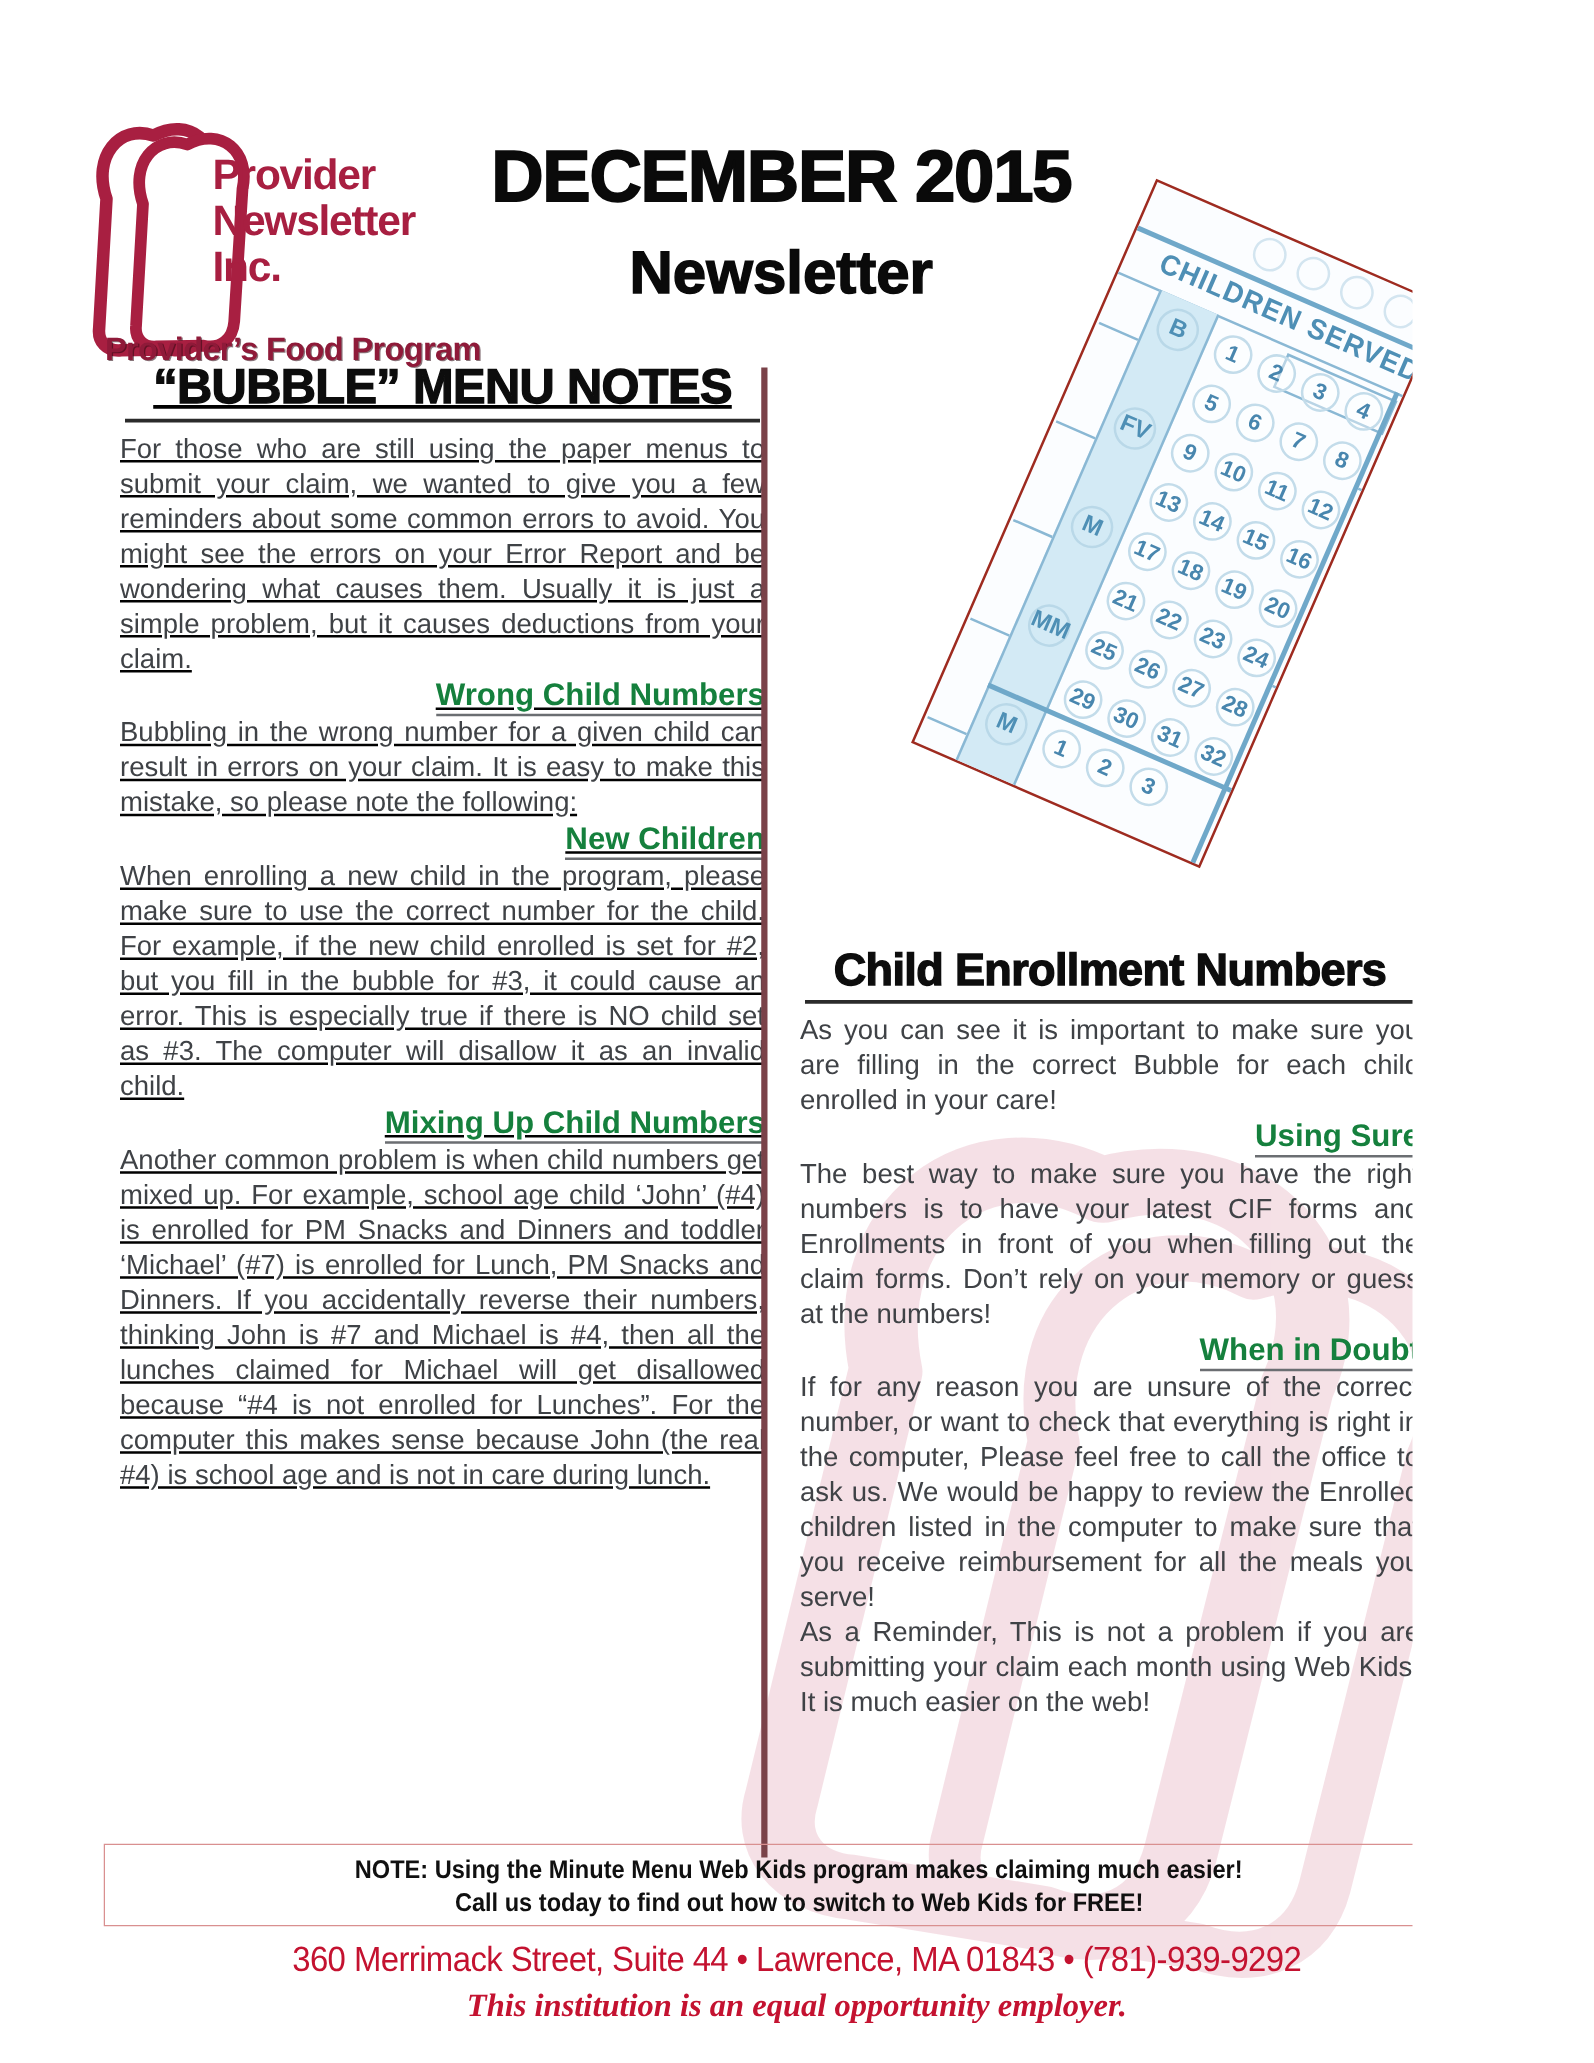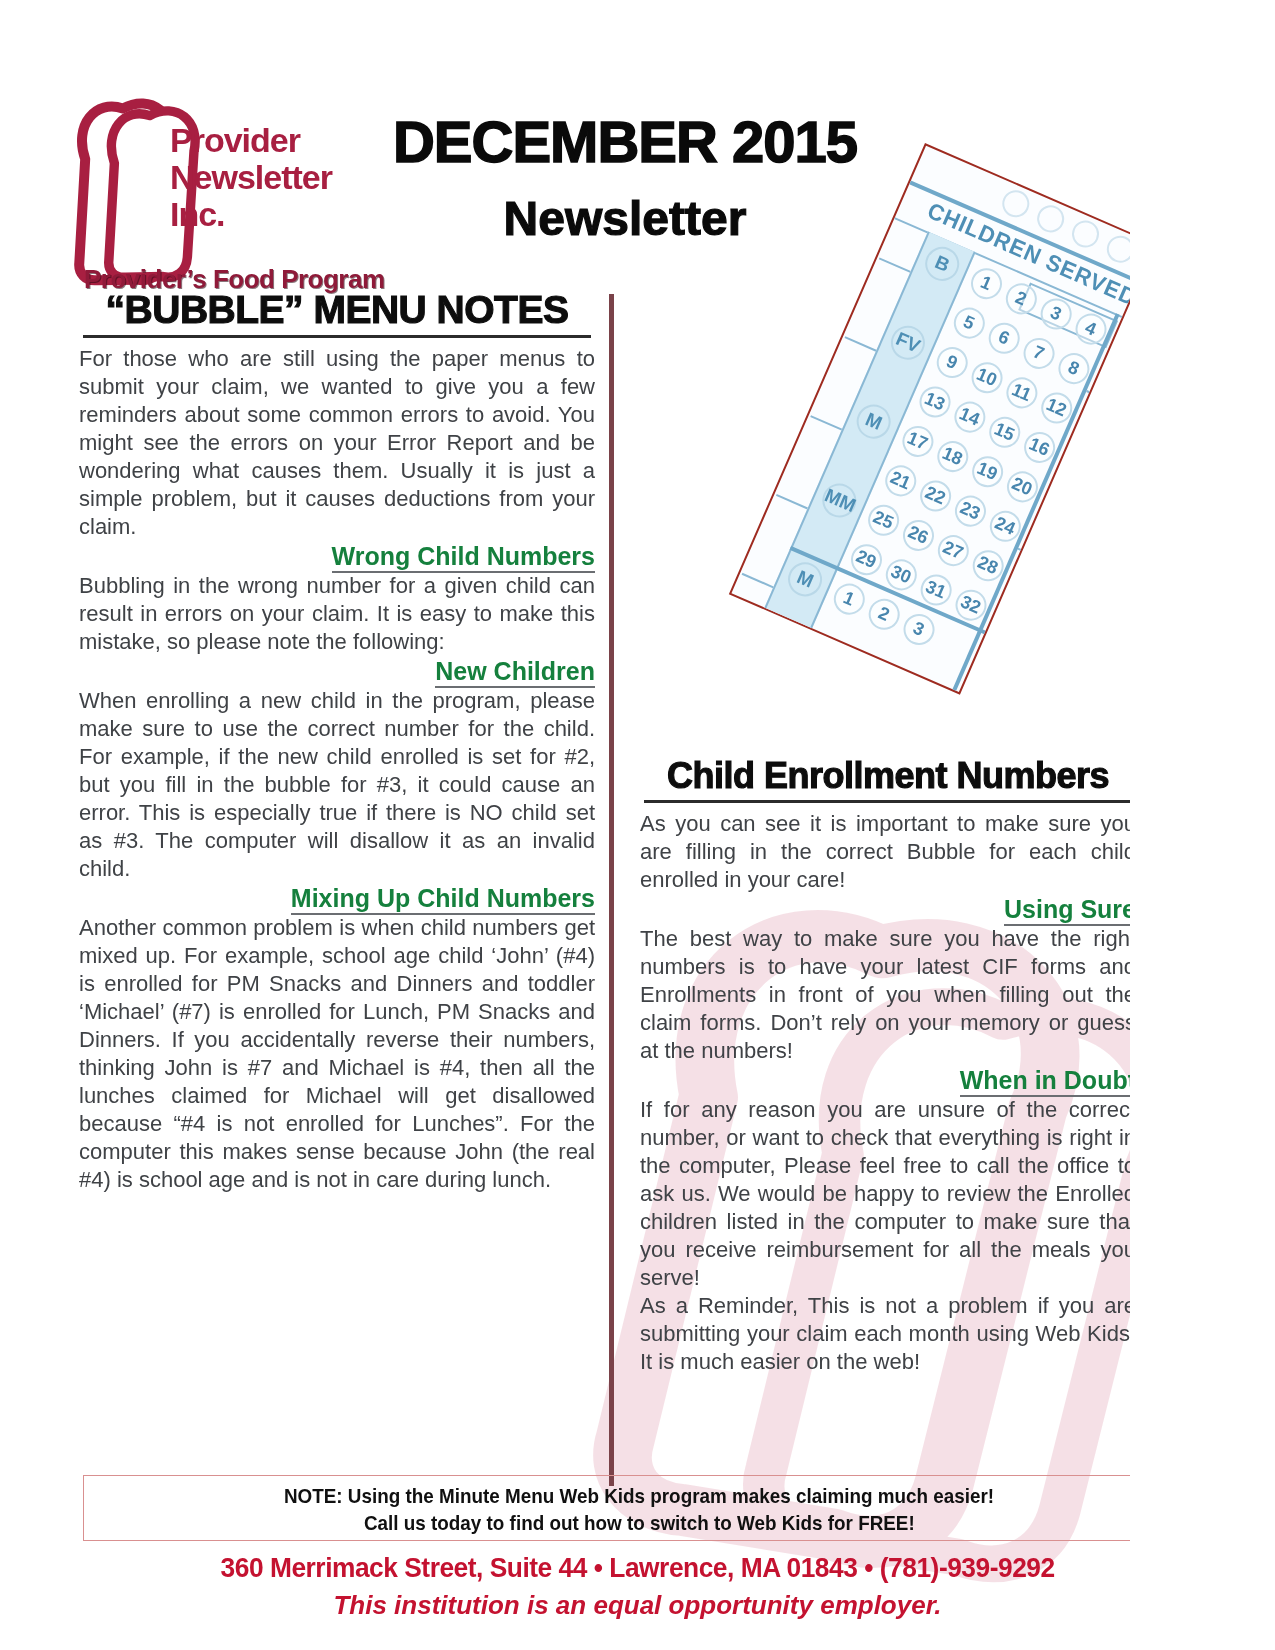--- a/index.html
+++ b/index.html
@@ -37,43 +37,43 @@
   .ghost-bubble{position:absolute;width:27px;height:27px;border-radius:50%;
                 border:2px solid #d3e5f0;box-sizing:border-box;}
   .sheet-label{position:absolute;width:34px;height:34px;border-radius:50%;border:2px solid #b9d8e8;
                color:#4e8fb5;font-weight:700;font-size:19px;line-height:30px;text-align:center;
                box-sizing:border-box;}
   .totals-box{position:absolute;left:150px;top:84px;width:96px;height:30px;
               border:2px solid #8ab8d4;box-sizing:border-box;}
 
   
   .col{position:absolute;z-index:2;}
-  .col-left{left:79px;top:288px;width:516px;}
+  .col-left{left:96px;top:288px;width:516px;text-decoration:underline;}
   .col-right{left:640px;top:755px;width:496px;}
   .col-heading{text-align:center;font-size:39px;font-weight:900;color:#0d0d0d;
                -webkit-text-stroke:1.1px #0d0d0d;letter-spacing:-0.5px;
                border-bottom:3px solid #2b2b2b;padding-bottom:3px;margin:0 4px 7px 4px;}
   .col-right .col-heading{font-size:36px;}
   .body-p{font-size:22px;line-height:28px;color:#3f4246;text-align:justify;margin:0;}
   .sub-h{text-align:right;font-size:25px;font-weight:700;color:#15803d;margin:1px 0;}
   .sub-h span{border-bottom:2.5px solid #6b6e72;padding-bottom:1px;}
 
   
   .divider{position:absolute;left:609px;top:294px;width:5px;height:1192px;background:#7a4249;z-index:2;}
 
   
   .note-box{position:absolute;left:83px;top:1475px;width:1112px;height:66px;z-index:2;
             border:1.5px solid #d99090;box-sizing:border-box;text-align:center;padding-top:6px;}
   .note-line{font-size:20.5px;font-weight:700;color:#101010;line-height:27px;
              display:inline-block;transform:scaleX(.92);white-space:nowrap;}
   .footer-address{position:absolute;left:0;top:1552px;width:1275px;text-align:center;z-index:2;
-                  color:#c41230;font-weight:700;font-size:28px;letter-spacing:-0.5px;}
+                  color:#c41230;font-weight:400;font-size:28px;letter-spacing:-0.5px;}
   .footer-address span{display:inline-block;transform:scaleX(.94);white-space:nowrap;}
   .footer-eoe{position:absolute;left:0;top:1590px;width:1275px;text-align:center;z-index:2;
-              color:#c41230;font-weight:700;font-style:italic;font-size:26px;}
+              color:#c41230;font-weight:700;font-style:italic;font-size:26px;font-family:Liberation Serif, serif;}
 </style>
 </head>
 <body>
 
 <div class="page">
 
   <svg class="watermark" viewBox="0 0 300 400" preserveAspectRatio="none">
     <g fill="none" stroke="#ecc3ce" stroke-linejoin="round" stroke-linecap="round">
       <path stroke-width="26" d="M60 322 C40 324 28 310 30 292 L40 116 C20 58 58 14 104 30 C152 4 196 40 184 94 L172 286 C170 312 152 326 128 321 Z"></path>
       <path stroke-width="20" transform="translate(66,26) scale(0.92)" d="M60 322 C40 324 28 310 30 292 L40 116 C20 58 58 14 104 30 C152 4 196 40 184 94 L172 286 C170 312 152 326 128 321 Z"></path>

